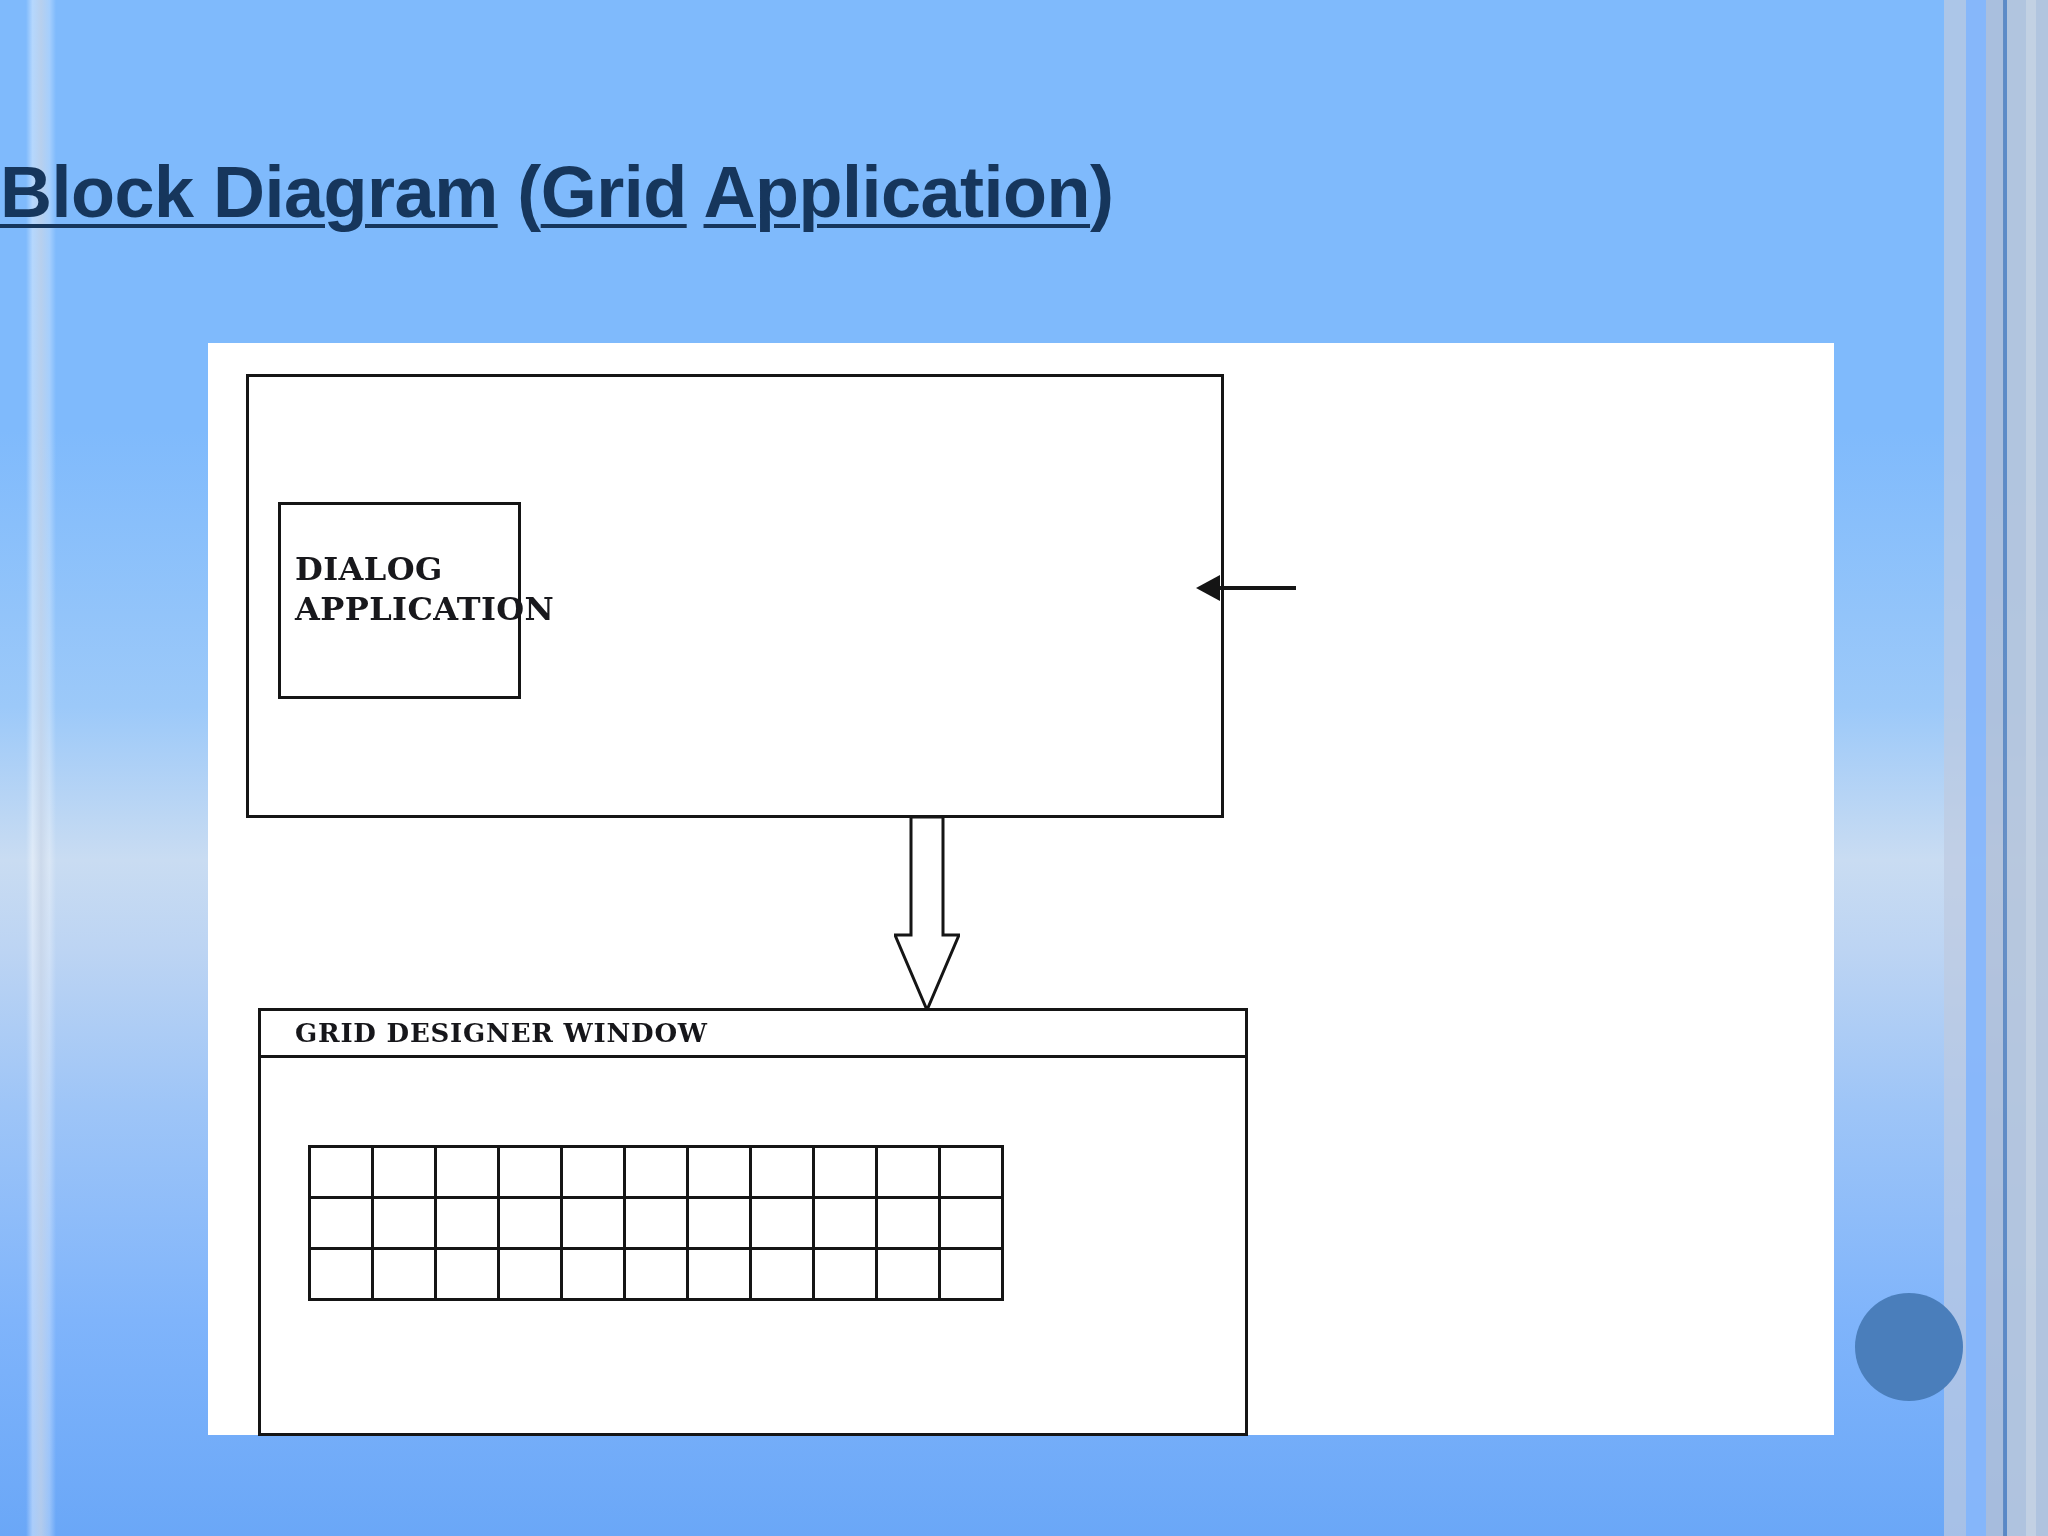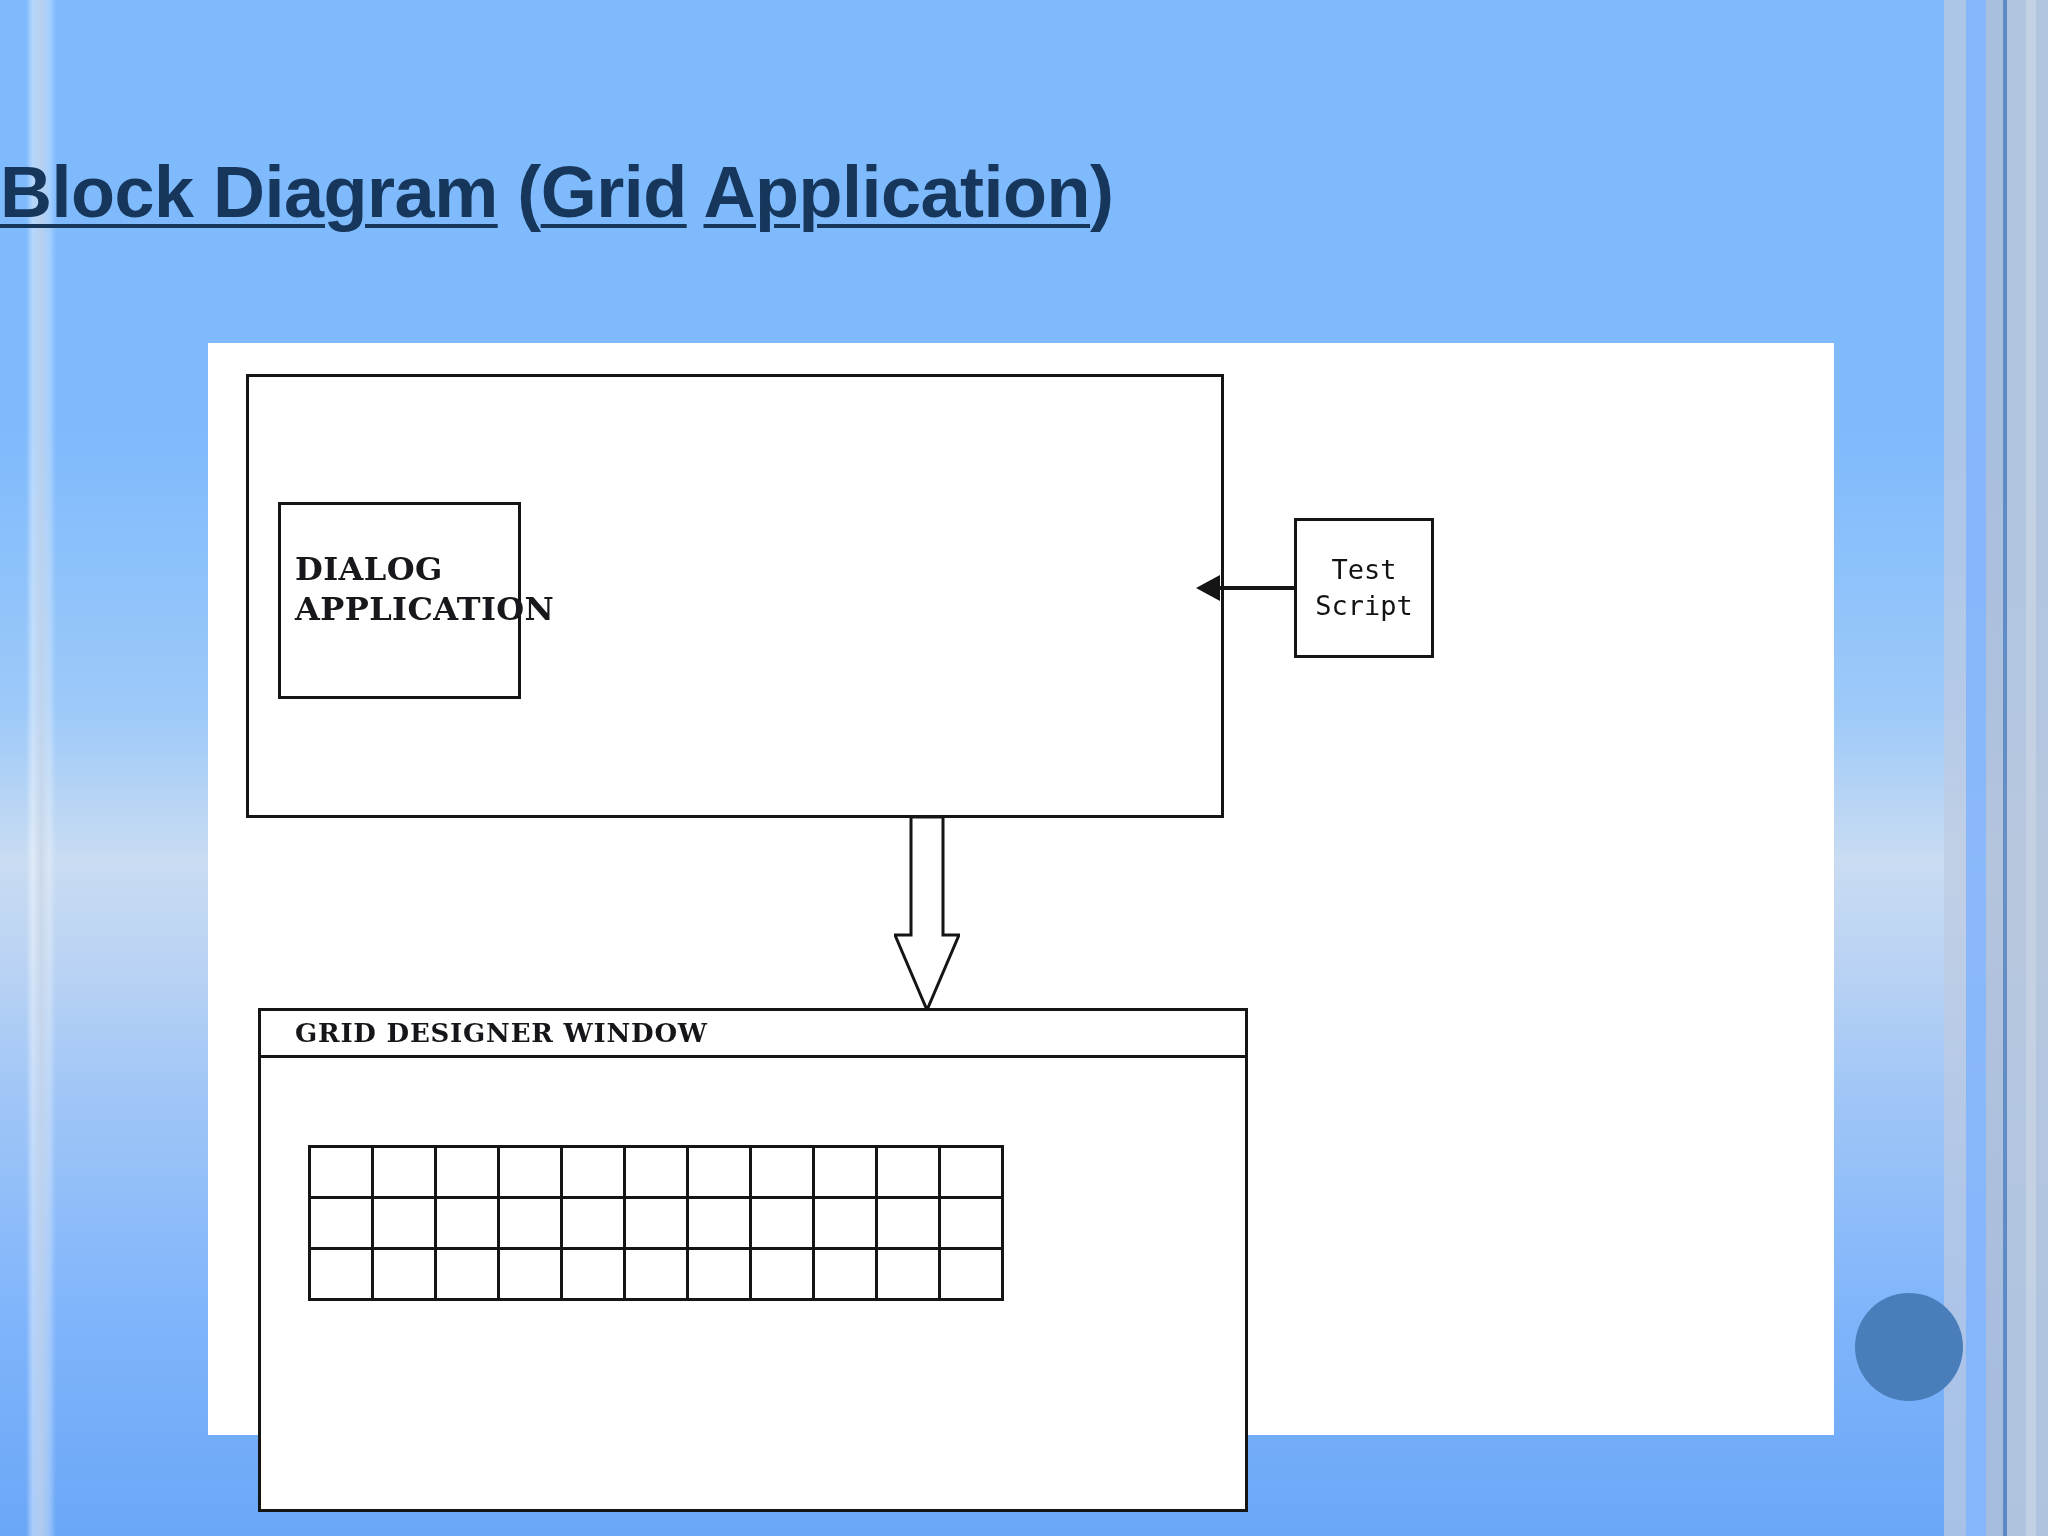--- a/index.html
+++ b/index.html
@@ -214,21 +214,21 @@
     width: 66px;
     height: 195px;
   }
 
   
   .grid-window {
     position: absolute;
     left: 50px;
     top: 665px;
     width: 990px;
-    height: 504px;
+    height: 428px;
     border: 3px solid #151515;
     box-sizing: border-box;
     background: #FFFFFF;
   }
   .grid-titlebar {
     position: absolute;
     left: 0;
     top: 0;
     right: 0;
     height: 47px;
@@ -293,26 +293,20 @@
         <div class="dialog-app-label">
           <div>DIALOG</div>
           <div>APPLICATION</div>
         </div>
       </div>
     </div>
 
     <div class="arrow-left-shaft"></div>
     <div class="arrow-left-head"></div>
 
-    <div class="test-script-box">
-      <div class="test-script-label">
-        <div>Test</div>
-        <div>Script</div>
-      </div>
-    </div>
 
     <svg class="down-arrow" viewBox="0 0 66 195">
       <polygon points="17,0 49,0 49,118 65,118 33,193 1,118 17,118" fill="#FFFFFF" stroke="#151515" stroke-width="3" stroke-linejoin="miter"></polygon>
     </svg>
 
     <div class="grid-window">
       <div class="grid-titlebar">
         <span class="grid-titlebar-label">GRID DESIGNER WINDOW</span>
       </div>
 

